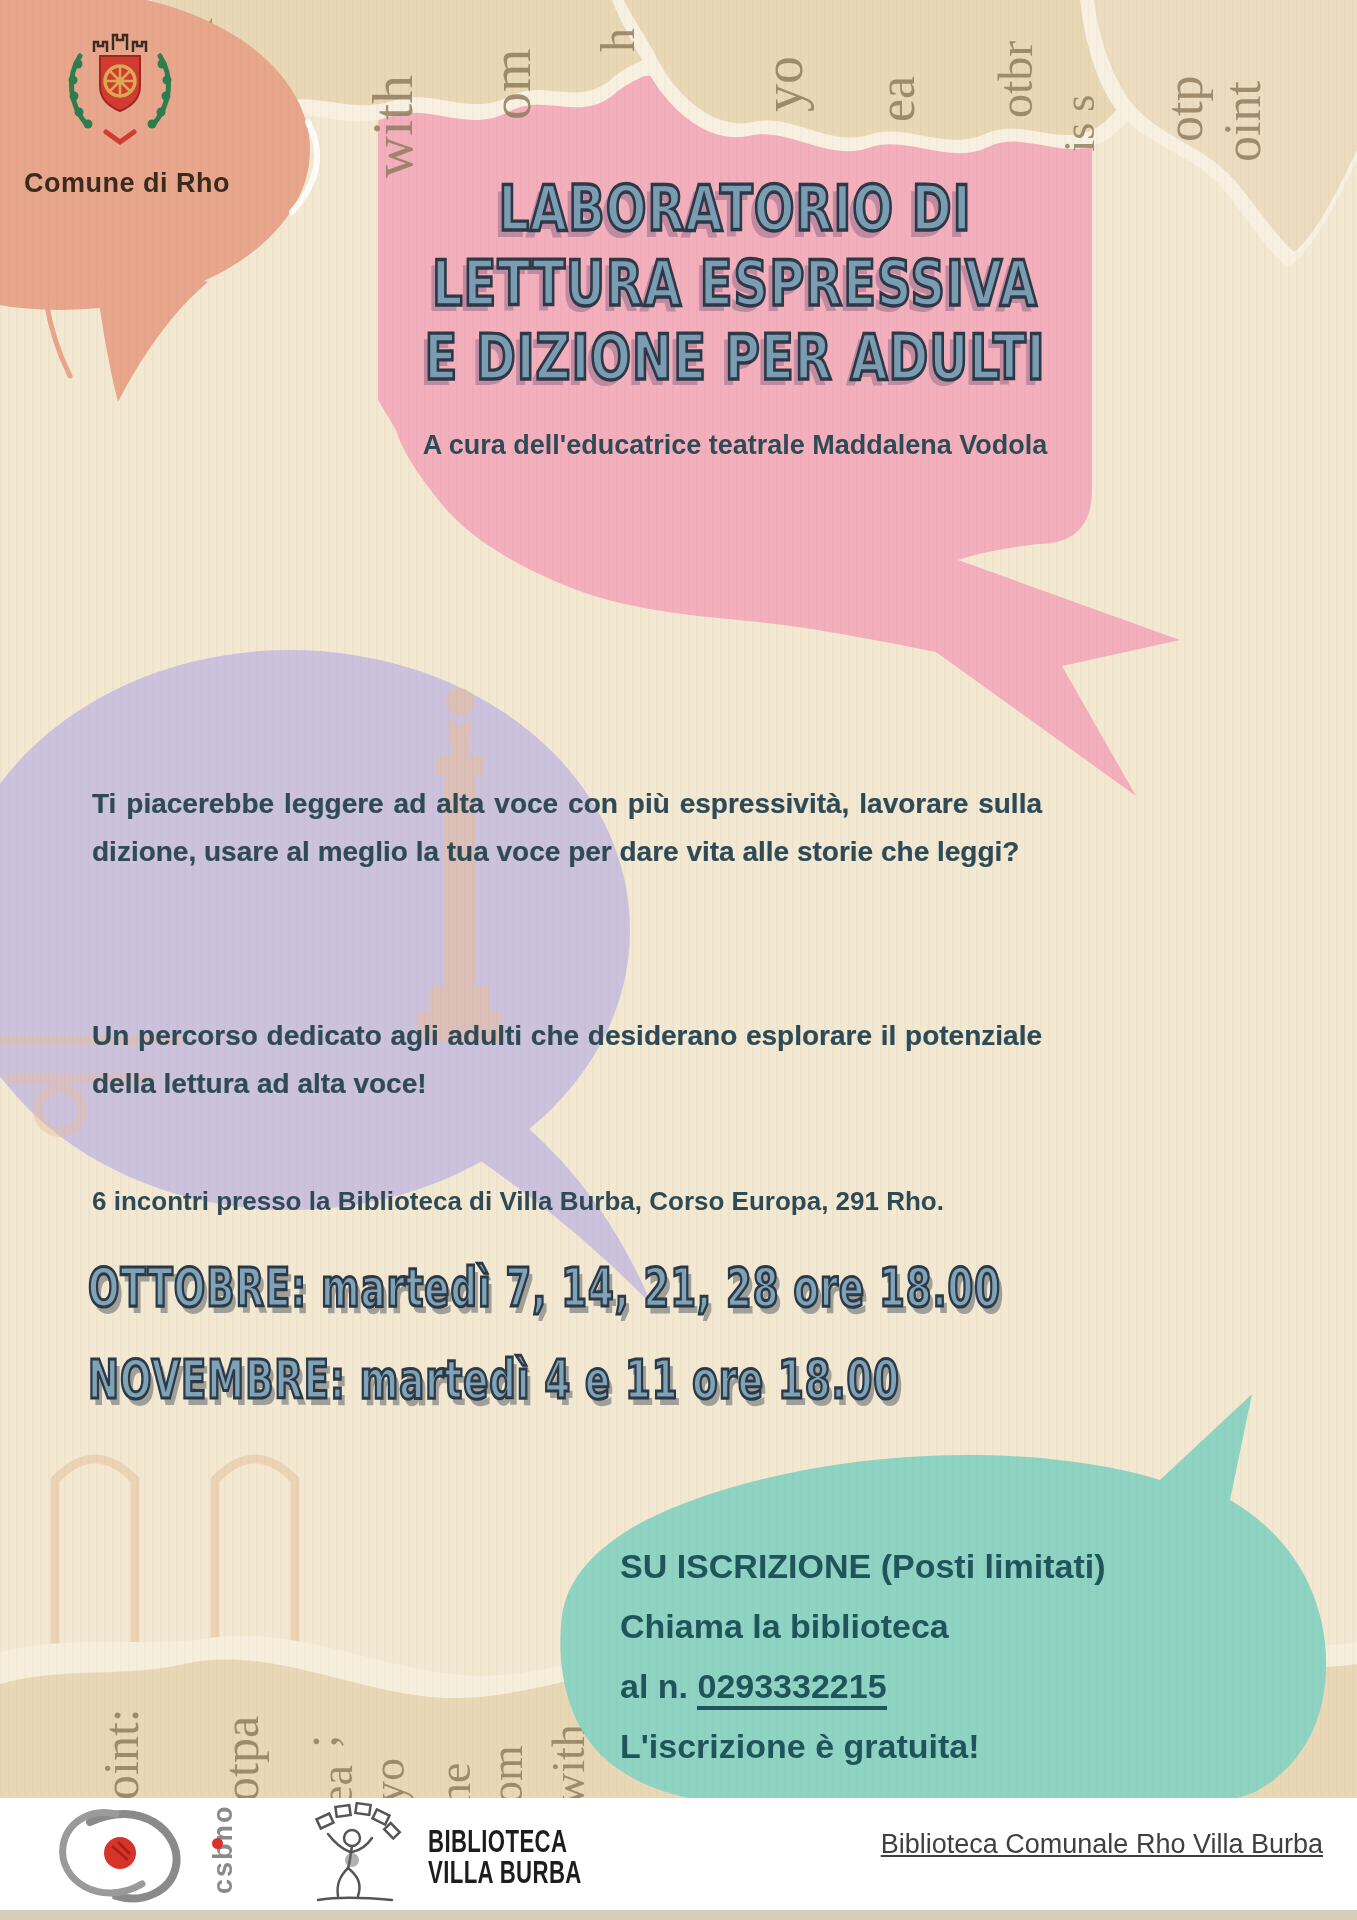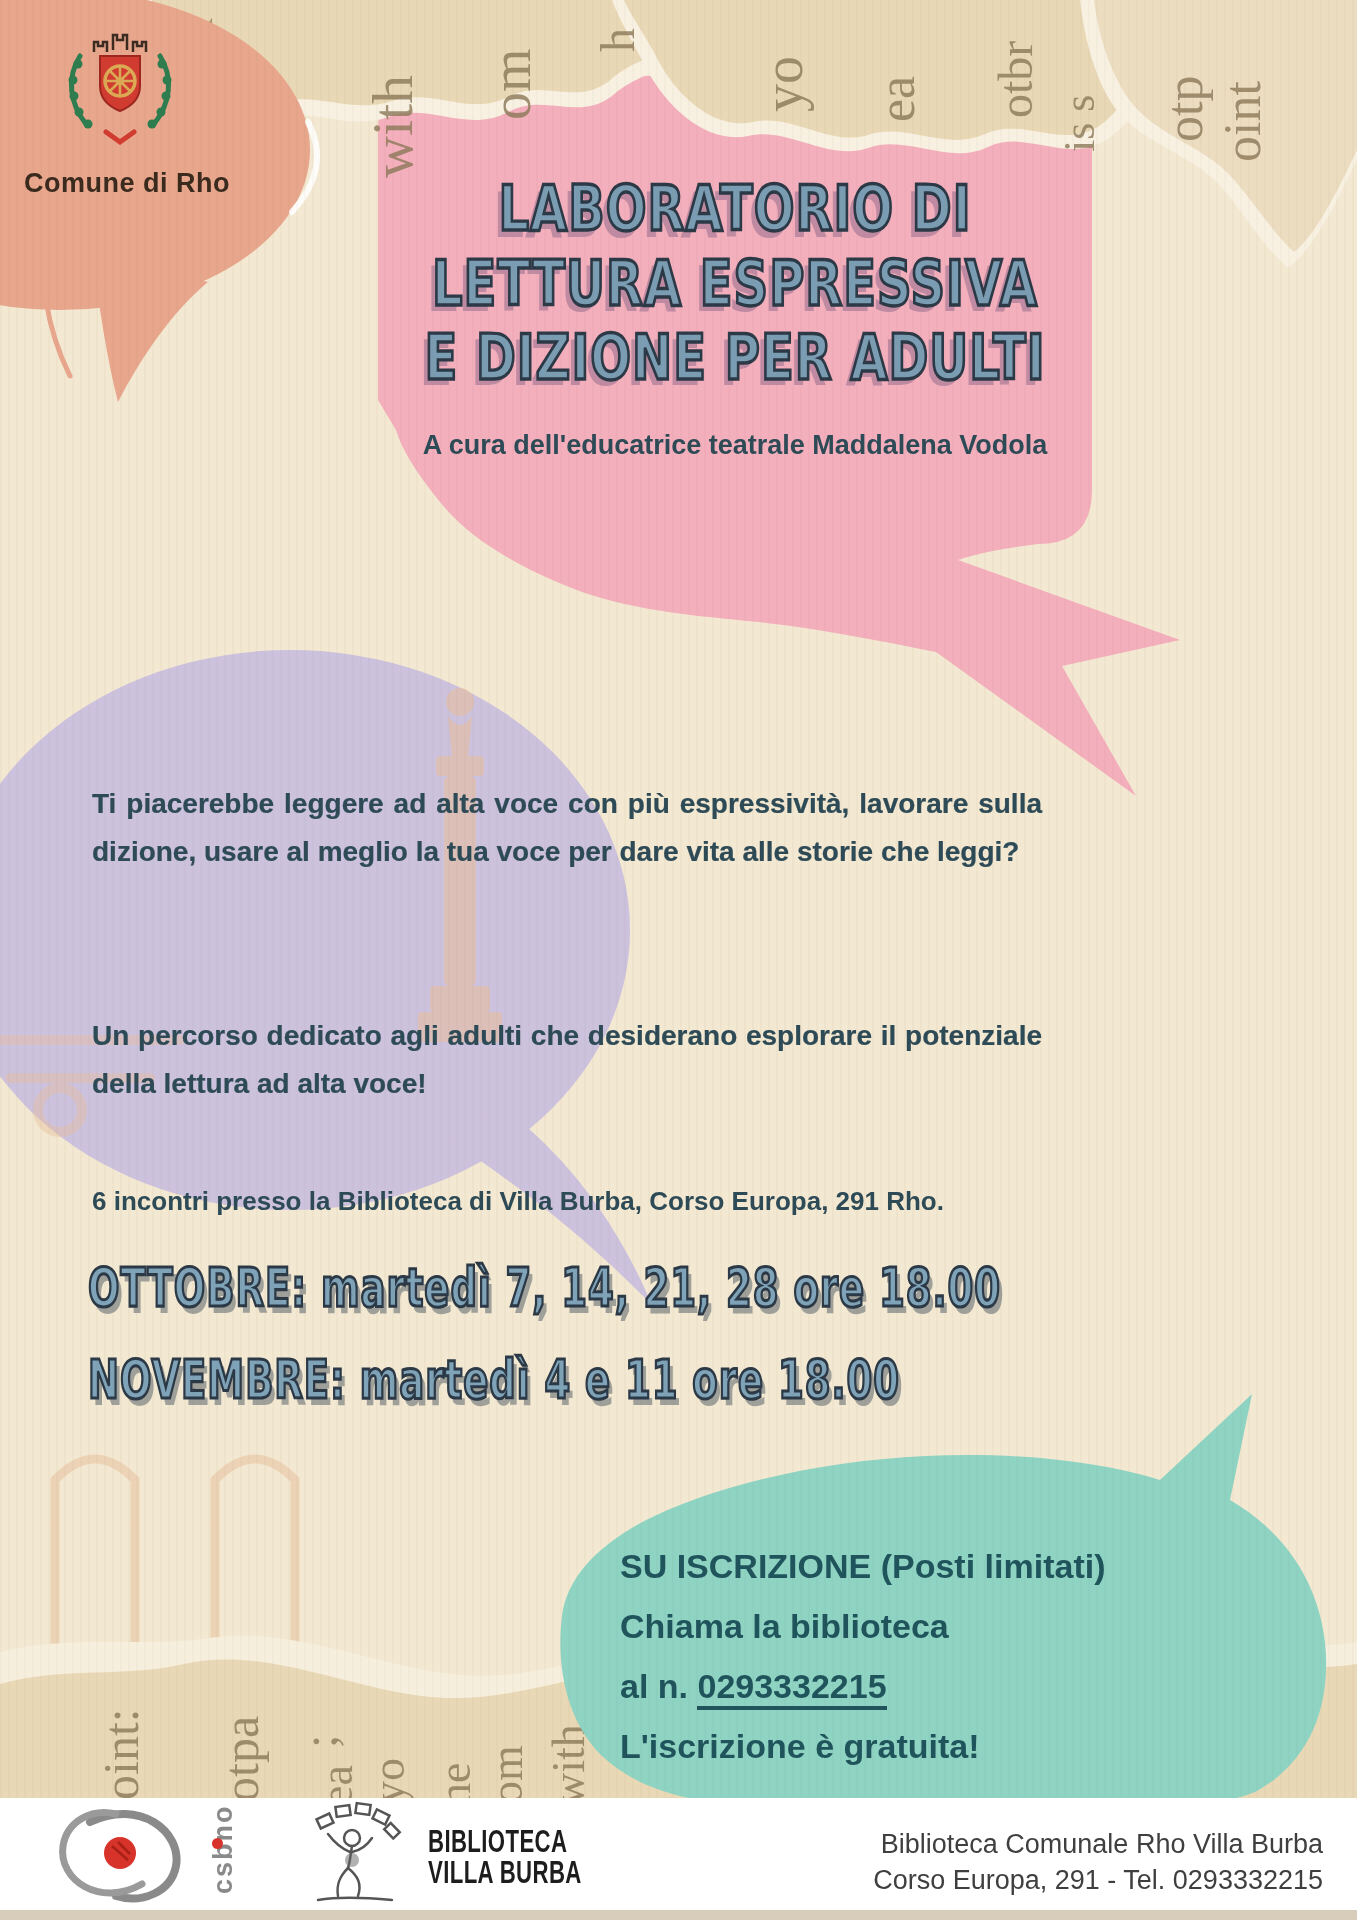--- a/index.html
+++ b/index.html
@@ -50,21 +50,21 @@
   .footer .inner{position:absolute;}
   .csbno-logo{left:30px;top:6px;}
   .csbno-vert{left:208px;top:96px;transform:rotate(-90deg);transform-origin:0 0;
     font-size:27px;font-weight:bold;color:#8a8a8a;letter-spacing:2px;}
   .csbno-dot{left:212px;top:40px;width:11px;height:11px;border-radius:50%;background:#d8332a;}
   .juggler{left:300px;top:2px;}
   .lib-name{left:428px;top:28px;font-weight:bold;color:#1d1d1d;font-size:30px;
     line-height:29px;letter-spacing:0.5px;transform:scale(0.74,1.05);transform-origin:0 0;
     white-space:nowrap;font-family:"Liberation Sans",sans-serif;}
   .footer-address{right:34px;top:28px;text-align:right;font-size:27px;line-height:36px;
-    color:#3f3f3f;}
+    color:#3f3f3f;text-decoration:underline;}
   .bottom-strip{left:0;top:1910px;width:1357px;height:10px;background:#d8cdbb;z-index:70;}
 </style>
 </head>
 <body>
 
 <div class="poster">
 
   <svg class="bg-art" width="1357" height="1920" viewBox="0 0 1357 1920">
 
     <g>
@@ -256,18 +256,17 @@
       <g fill="#666" opacity="0.5">
         <circle cx="52" cy="60" r="7"></circle>
       </g>
     </svg>
     <div class="inner lib-name">
       <div>BIBLIOTECA</div>
       <div>VILLA BURBA</div>
     </div>
     <div class="inner footer-address">
       <div>Biblioteca Comunale Rho Villa Burba</div>
-      <div>Corso Europa, 291 - Tel. 0293332215</div>
     </div>
   </div>
   <div class="abs bottom-strip"></div>
 
 </div>
 
 </body></html>

